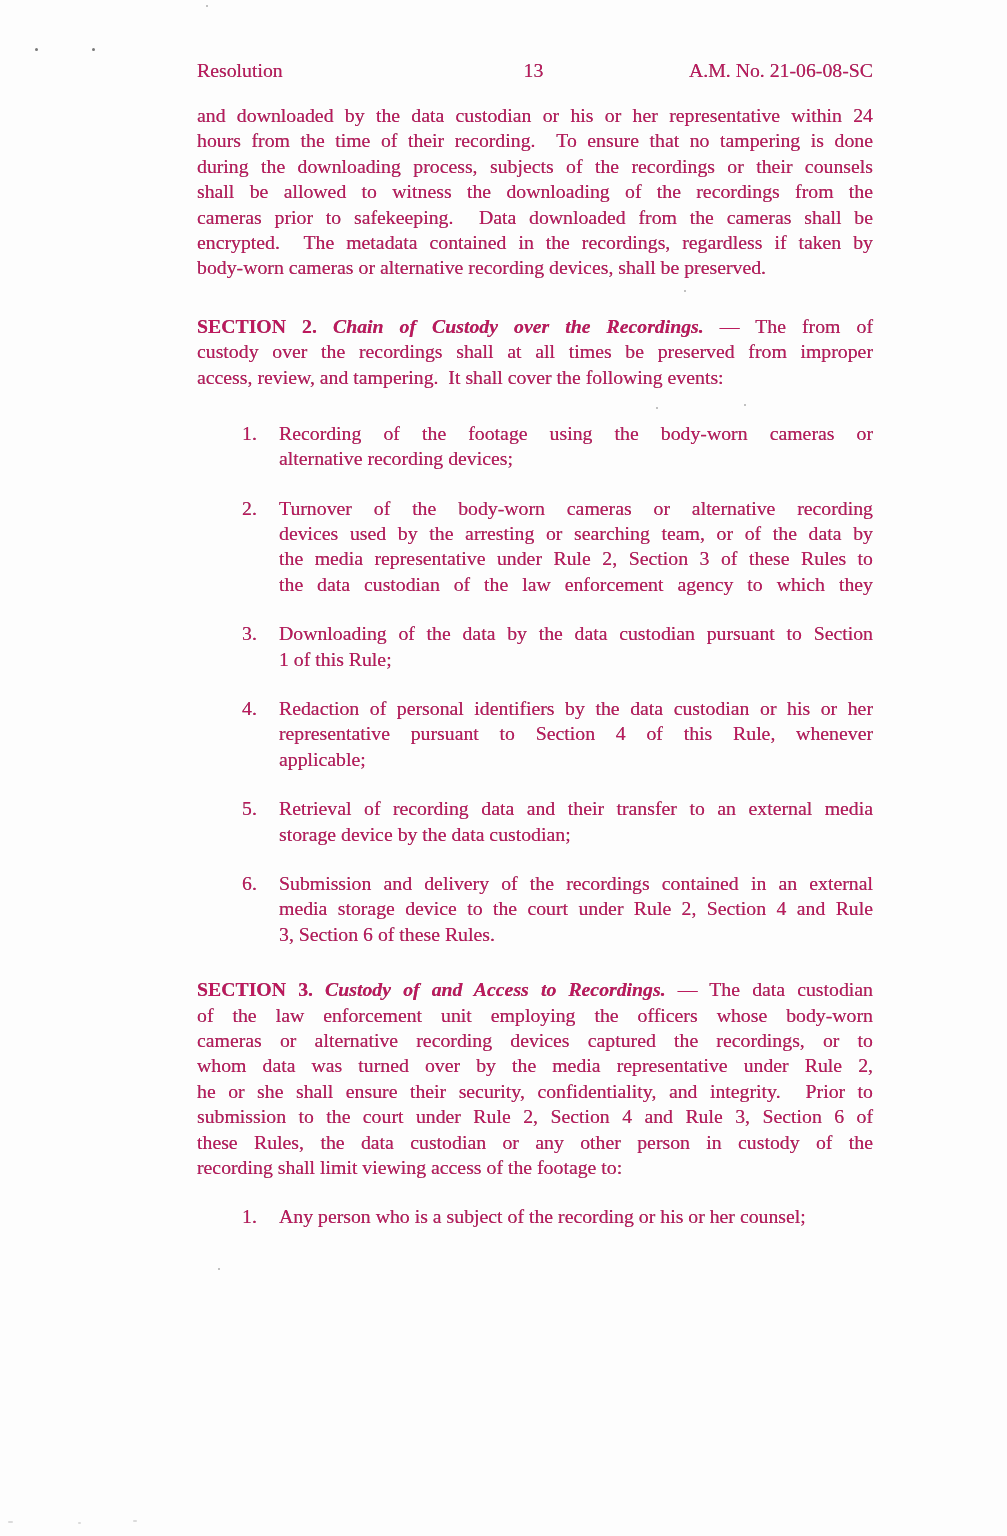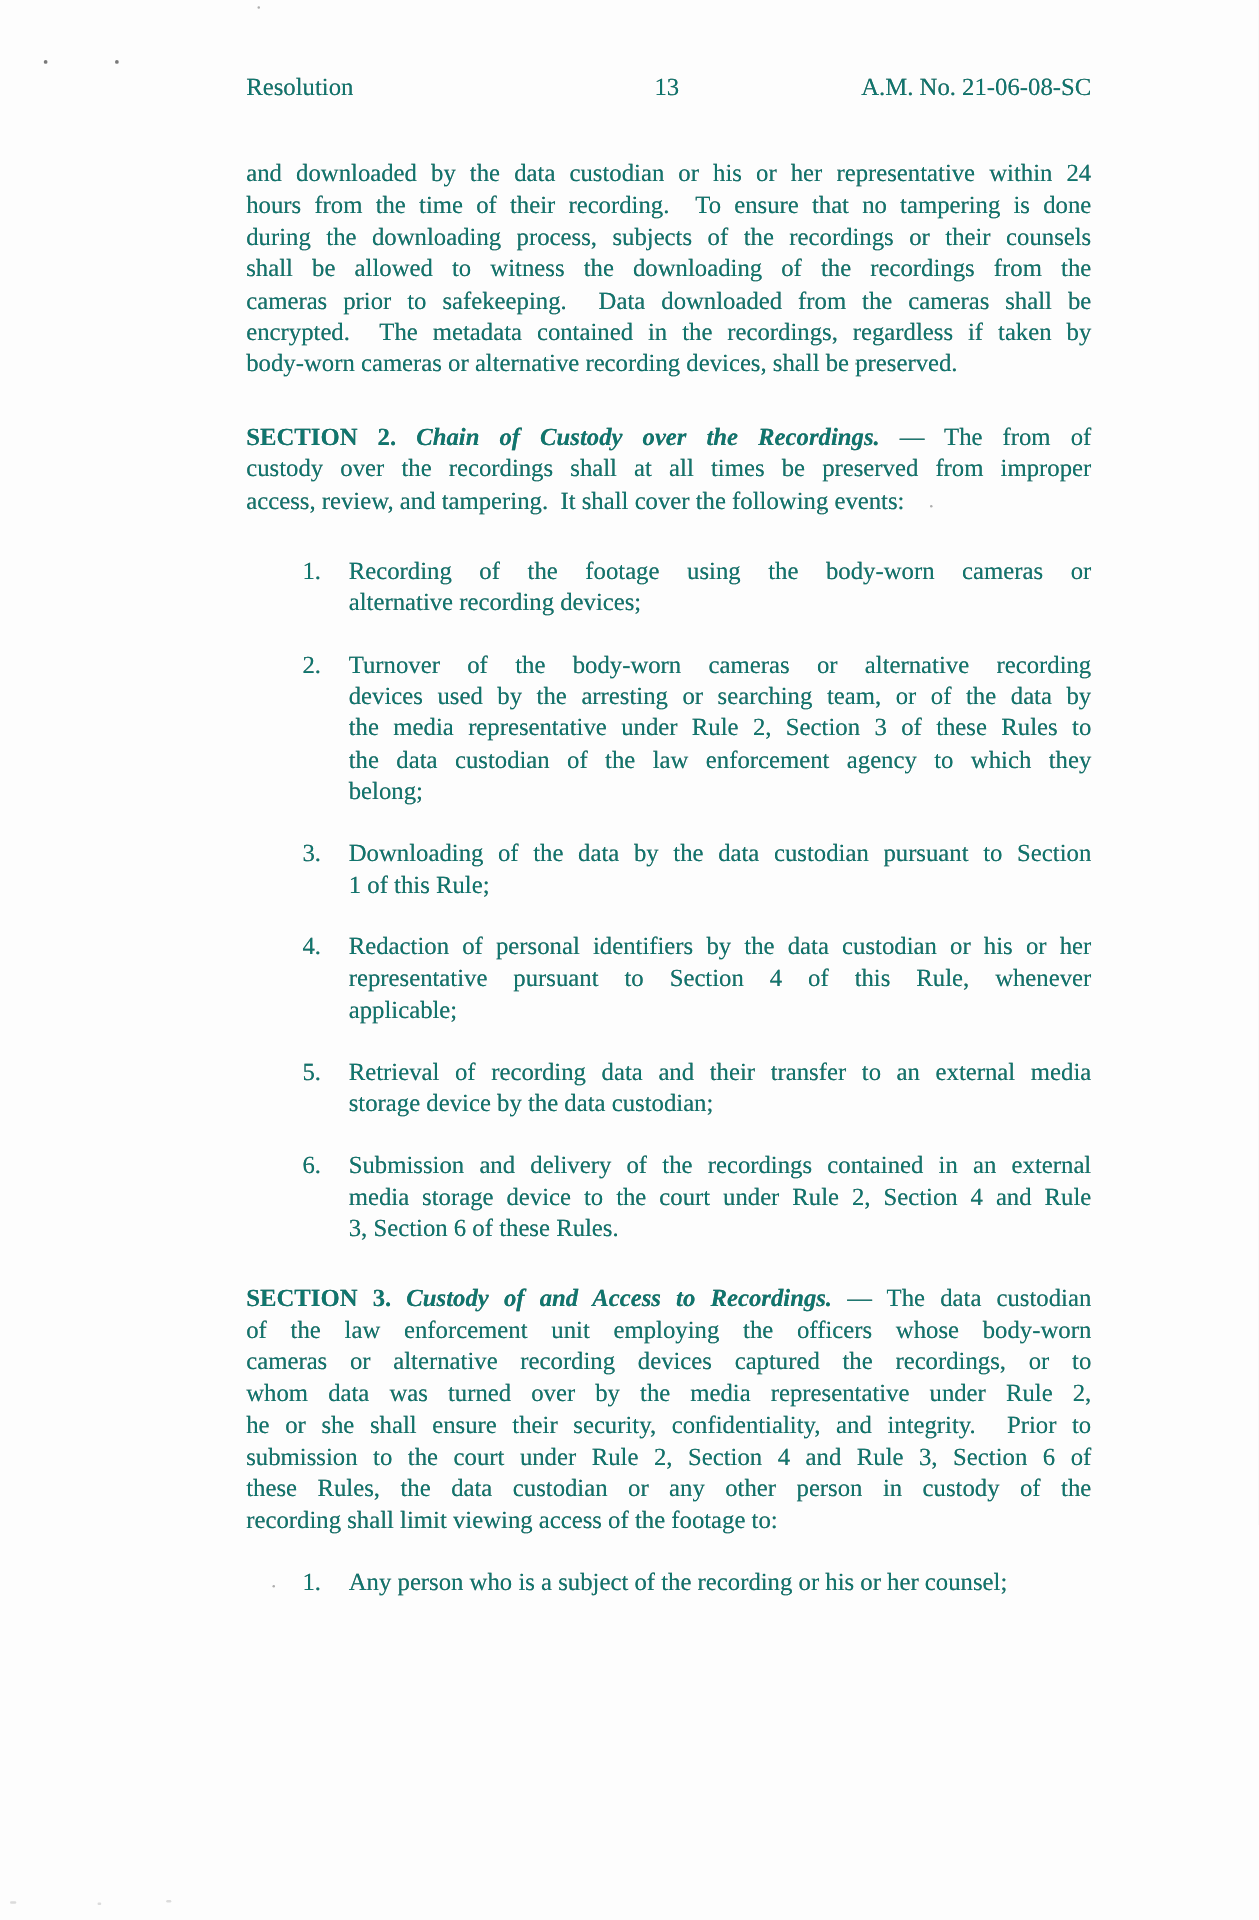--- a/index.html
+++ b/index.html
@@ -2,41 +2,41 @@
 <html><head>
 <meta charset="utf-8">
 <style>
   html,body { margin:0; padding:0; }
   body { background:#e8e8e8; }
   .page {
     position:relative;
     width:1007px; height:1536px;
     background:#fdfdfd;
     font-family:"Liberation Serif","DejaVu Serif",serif;
-    color:#0f766e;
+    color:#be185d;
     overflow:hidden;
     text-shadow:0 0 .35px rgba(10,10,10,.55);
   }
   .content { position:absolute; left:197px; top:57px; width:676px; }
   .hdr { position:relative; height:26px; font-size:19.8px; line-height:26px; }
   .hdr .left  { position:absolute; left:0; top:0; }
   .hdr .mid   { position:absolute; left:50%; top:0; transform:translateX(-58%); }
   .hdr .right { position:absolute; right:0; top:0; }
 
   .line {
     font-size:19.8px;
     line-height:25.4px;
     height:25.4px;
     white-space:nowrap;
     text-align:justify;
   }
   .line.f { text-align-last:justify; }
   .line.e { text-align-last:left; text-align:right; }
 
-  .intro { margin-top:44px; }
+  .intro { margin-top:20px; }
   .sec2  { margin-top:33px; }
   .sec3  { margin-top:30px; }
   .b  { font-weight:700; }
   .bi { font-weight:700; font-style:italic; }
 
   ol.items { margin:31px 0 0 0; padding:0; list-style:none; }
   ol.items li { position:relative; padding-left:82px; }
   ol.items li + li { margin-top:24px; }
   ol.items .num { position:absolute; left:45px; top:0; font-size:19.8px; line-height:25.4px; }
   ol.final { margin-top:24px; }
@@ -83,21 +83,20 @@
           <span class="num">1.</span>
           <div class="line f">Recording of the footage using the body-worn cameras or</div>
           <div class="line e">alternative recording devices;</div>
         </li>
         <li>
           <span class="num">2.</span>
           <div class="line f">Turnover of the body-worn cameras or alternative recording</div>
           <div class="line f">devices used by the arresting or searching team, or of the data by</div>
           <div class="line f">the media representative under Rule 2, Section 3 of these Rules to</div>
           <div class="line f">the data custodian of the law enforcement agency to which they</div>
-          <div class="line e">belong;</div>
         </li>
         <li>
           <span class="num">3.</span>
           <div class="line f">Downloading of the data by the data custodian pursuant to Section</div>
           <div class="line e">1 of this Rule;</div>
         </li>
         <li>
           <span class="num">4.</span>
           <div class="line f">Redaction of personal identifiers by the data custodian or his or her</div>
           <div class="line f">representative pursuant to Section 4 of this Rule, whenever</div>

